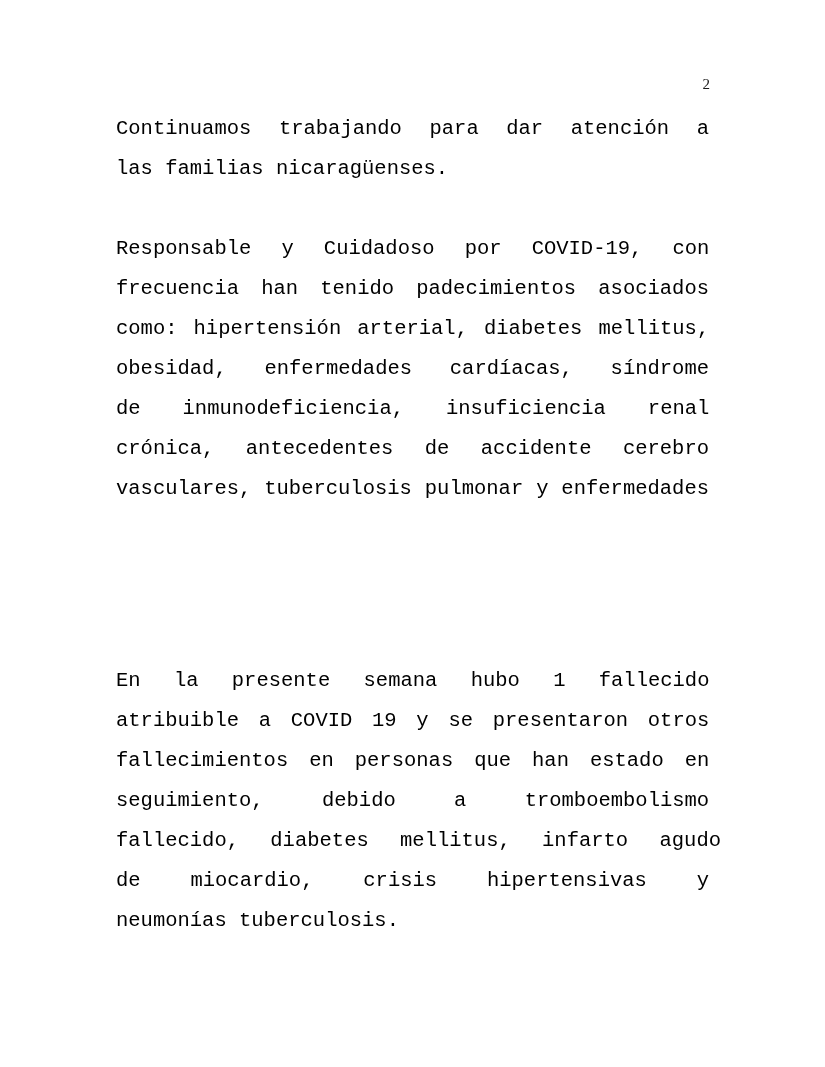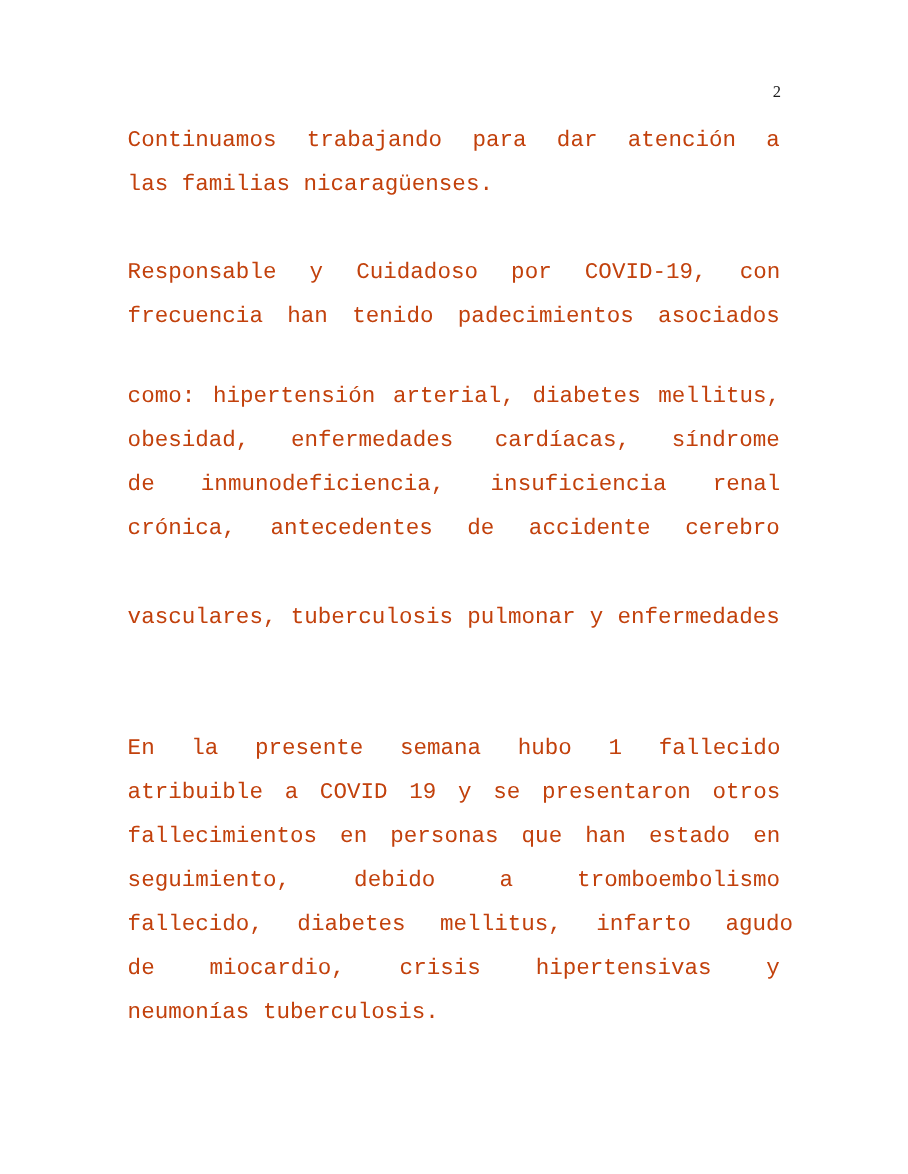--- a/index.html
+++ b/index.html
@@ -34,21 +34,21 @@
       position: absolute;
       left: 116px;
       width: 593px;
     }
     .line {
       display: block;
       height: 40px;
       line-height: 28px;
       font-family: "Liberation Mono", "DejaVu Sans Mono", monospace;
       font-size: 20.5px;
-      color: #c2410c;
+      color: #000000;
       white-space: nowrap;
       text-align: justify;
       text-align-last: justify;
       letter-spacing: 0;
     }
     .line.last {
       text-align-last: left;
     }
     #p1 { top: 115px; }
     #p2 { top: 235px; }
@@ -62,25 +62,25 @@
   <div class="page-number">2</div>
 
   <div class="paragraph" id="p1">
     <span class="line" style="display: block; word-spacing: 15.2px;">Continuamos trabajando para dar atención a</span>
     <span class="line last">las familias nicaragüenses.</span>
   </div>
 
   <div class="paragraph" id="p2">
     <span class="line" style="display: block; word-spacing: 17.8px;">Responsable y Cuidadoso por COVID-19, con</span>
     <span class="line" style="display: block; word-spacing: 9.75px;">frecuencia han tenido padecimientos asociados</span>
-    <span class="line" style="display: block; word-spacing: 3.75px; margin-top: 32px;">como: hipertensión arterial, diabetes mellitus,</span>
+    <span class="line" style="display: block; word-spacing: 3.75px;">como: hipertensión arterial, diabetes mellitus,</span>
     <span class="line" style="display: block; word-spacing: 25.3333px;">obesidad, enfermedades cardíacas, síndrome</span>
     <span class="line" style="display: block; word-spacing: 29.6667px;">de inmunodeficiencia, insuficiencia renal</span>
     <span class="line" style="display: block; word-spacing: 19px;">crónica, antecedentes de accidente cerebro</span>
-    <span class="line" style="display: block; word-spacing: 0.5px; margin-top: 41px;">vasculares, tuberculosis pulmonar y enfermedades</span>
+    <span class="line" style="display: block; word-spacing: 0.5px;">vasculares, tuberculosis pulmonar y enfermedades</span>
   </div>
 
   <div class="paragraph" id="p3">
     <span class="line" style="display: block; word-spacing: 21px; margin-top: 32px;">En la presente semana hubo 1 fallecido</span>
     <span class="line" style="display: block; word-spacing: 7.42857px;">atribuible a COVID 19 y se presentaron otros</span>
     <span class="line" style="display: block; word-spacing: 8.66667px;">fallecimientos en personas que han estado en</span>
     <span class="line" style="display: block; word-spacing: 46px;">seguimiento, debido a tromboembolismo</span>
     <span class="line" style="display: block; word-spacing: 19px;">fallecido, diabetes mellitus, infarto agudo</span>
     <span class="line" style="display: block; word-spacing: 37.5px;">de miocardio, crisis hipertensivas y</span>
     <span class="line last">neumonías tuberculosis.</span>

